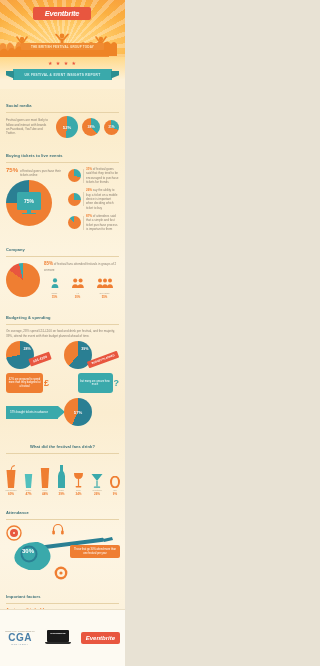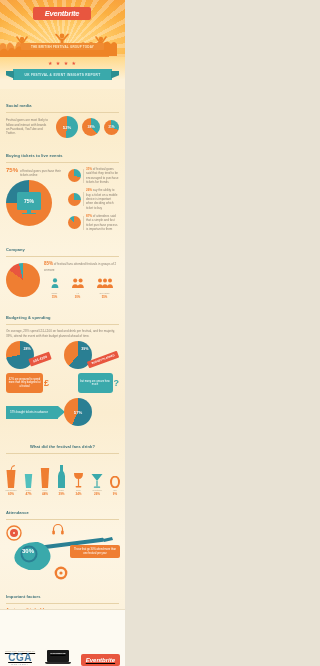--- a/index.html
+++ b/index.html
@@ -46,21 +46,21 @@
 
   
   .drinks{display:flex;align-items:flex-end;justify-content:space-between;
           padding:0 5px;height:40px;}
   .dk{display:flex;flex-direction:column;align-items:center;}
   .dk .cap{font-size:2.4px;color:#b9a98f;margin-top:1px;white-space:nowrap;}
   .dk .pc{font-size:3px;color:#ef7e32;font-weight:bold;}
 
   
   .footer{position:absolute;left:0;right:0;bottom:0;height:56px;background:#fdfaf2;
-          display:flex;align-items:flex-end;justify-content:space-around;border-top:1px solid #eadfc6;text-decoration:underline;}
+          display:flex;align-items:center;justify-content:space-around;border-top:1px solid #eadfc6;}
   .cga{text-align:center;color:#4a7fa8;}
   .cga .t{font-size:10px;font-weight:bold;letter-spacing:.5px;line-height:1;}
   .cga .s{font-size:2.4px;letter-spacing:.6px;color:#7f98ad;}
   .cga .pre{font-size:2.2px;color:#a8a08f;margin-bottom:1px;}
   .lap{width:26px;height:16px;position:relative;}
   .lap .scr{width:22px;height:12px;background:#1a1a1a;border-radius:1px;margin:0 auto;}
   .lap .base{width:26px;height:2px;background:#2b2b2b;border-radius:0 0 2px 2px;}
   .lap .txt{color:#fff;font-size:2.4px;text-align:center;padding-top:3px;line-height:1.2;font-weight:bold;}
   .eb{background:#e8563f;color:#fff;font-size:6px;font-style:italic;font-weight:bold;
       padding:3px 5px;border-radius:2px;}

